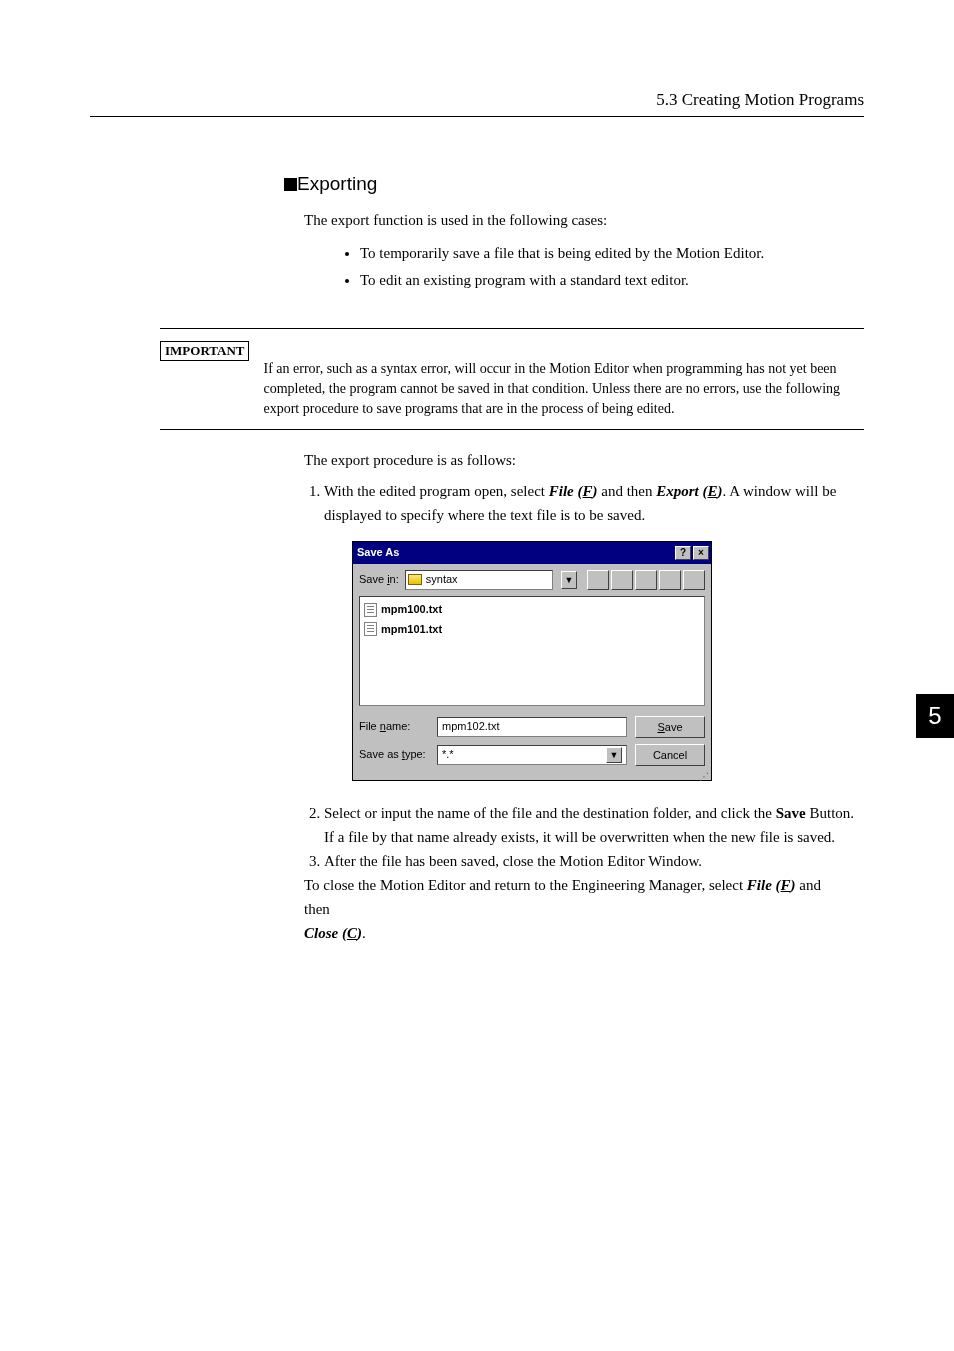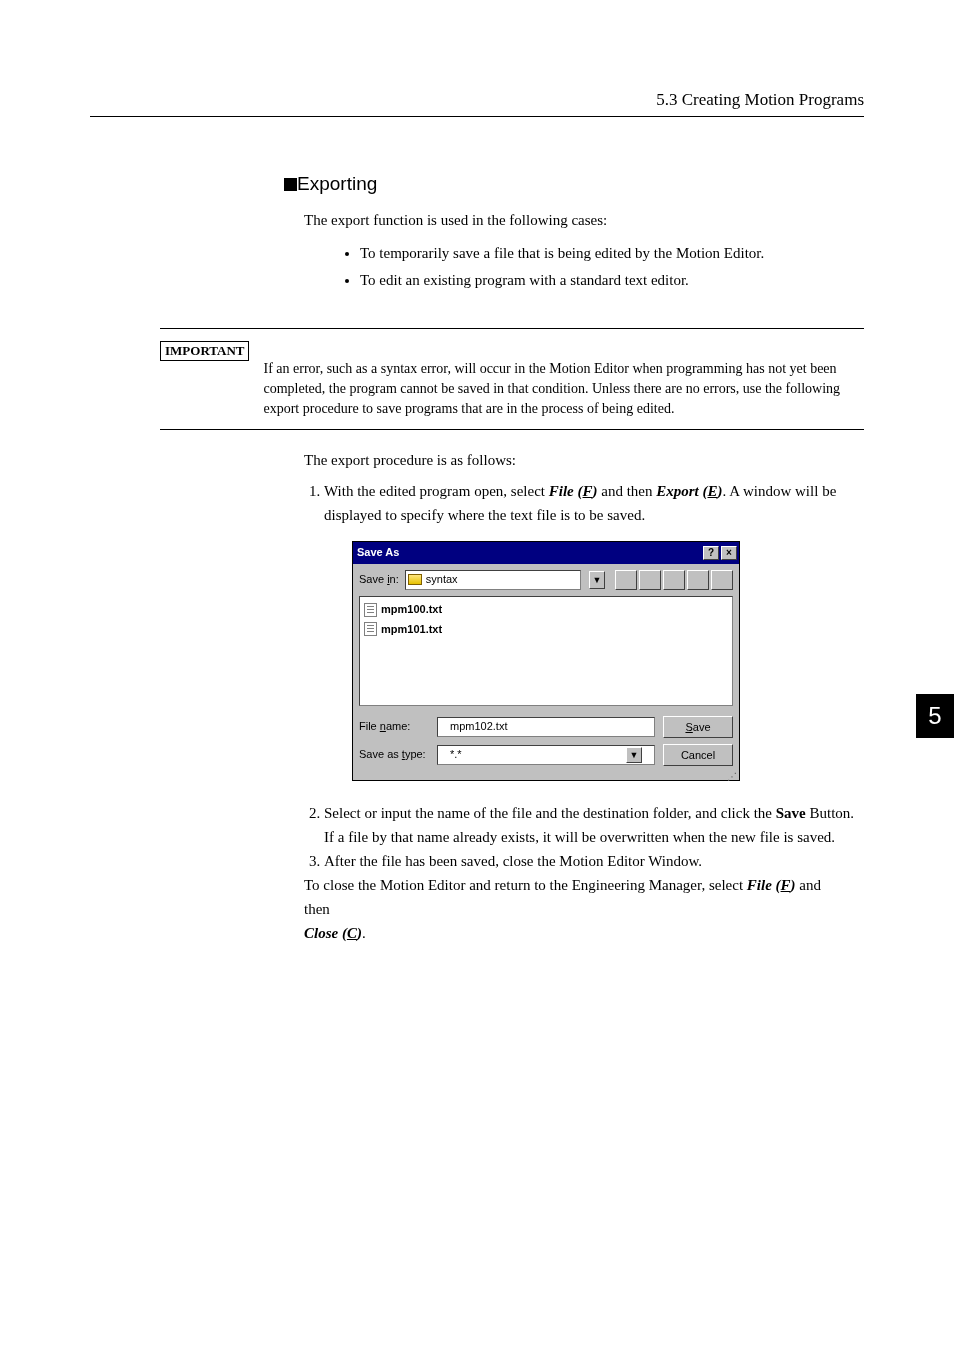--- a/index.html
+++ b/index.html
@@ -86,21 +86,21 @@
     padding-left: 18px;
   }
   ol.steps li {
   }
   .menu-ref { font-style: italic; font-weight: bold; }
   .underline { text-decoration: underline; }
 
   
   .dialog-wrap {
     margin: 14px 0 20px 28px;
-    width: 388px;
+    width: 360px;
     font-family: Tahoma, Arial, sans-serif;
     font-size: 11px;
     border: 1px solid #000;
     background: #c0c0c0;
   }
   .dlg-title {
     background: #000080;
     color: #fff;
     display: flex;
     justify-content: space-between;
@@ -173,21 +173,21 @@
     grid-template-columns: 70px 1fr 70px;
     gap: 6px 8px;
     padding: 4px 6px 8px 6px;
     align-items:center;
   }
   .txtin {
     background:#fff;
     border:1px solid #808080;
     border-top-color:#404040; border-left-color:#404040;
     height:20px;
-    padding: 2px 12px;
+    padding: 2px 4px;
     display:flex; align-items:center;
     justify-content:space-between;
   }
   .winbtn {
     background:#c0c0c0;
     border:1px solid #fff;
     border-right-color:#404040; border-bottom-color:#404040;
     height:22px;
     text-align:center;
     font-size:11px;

